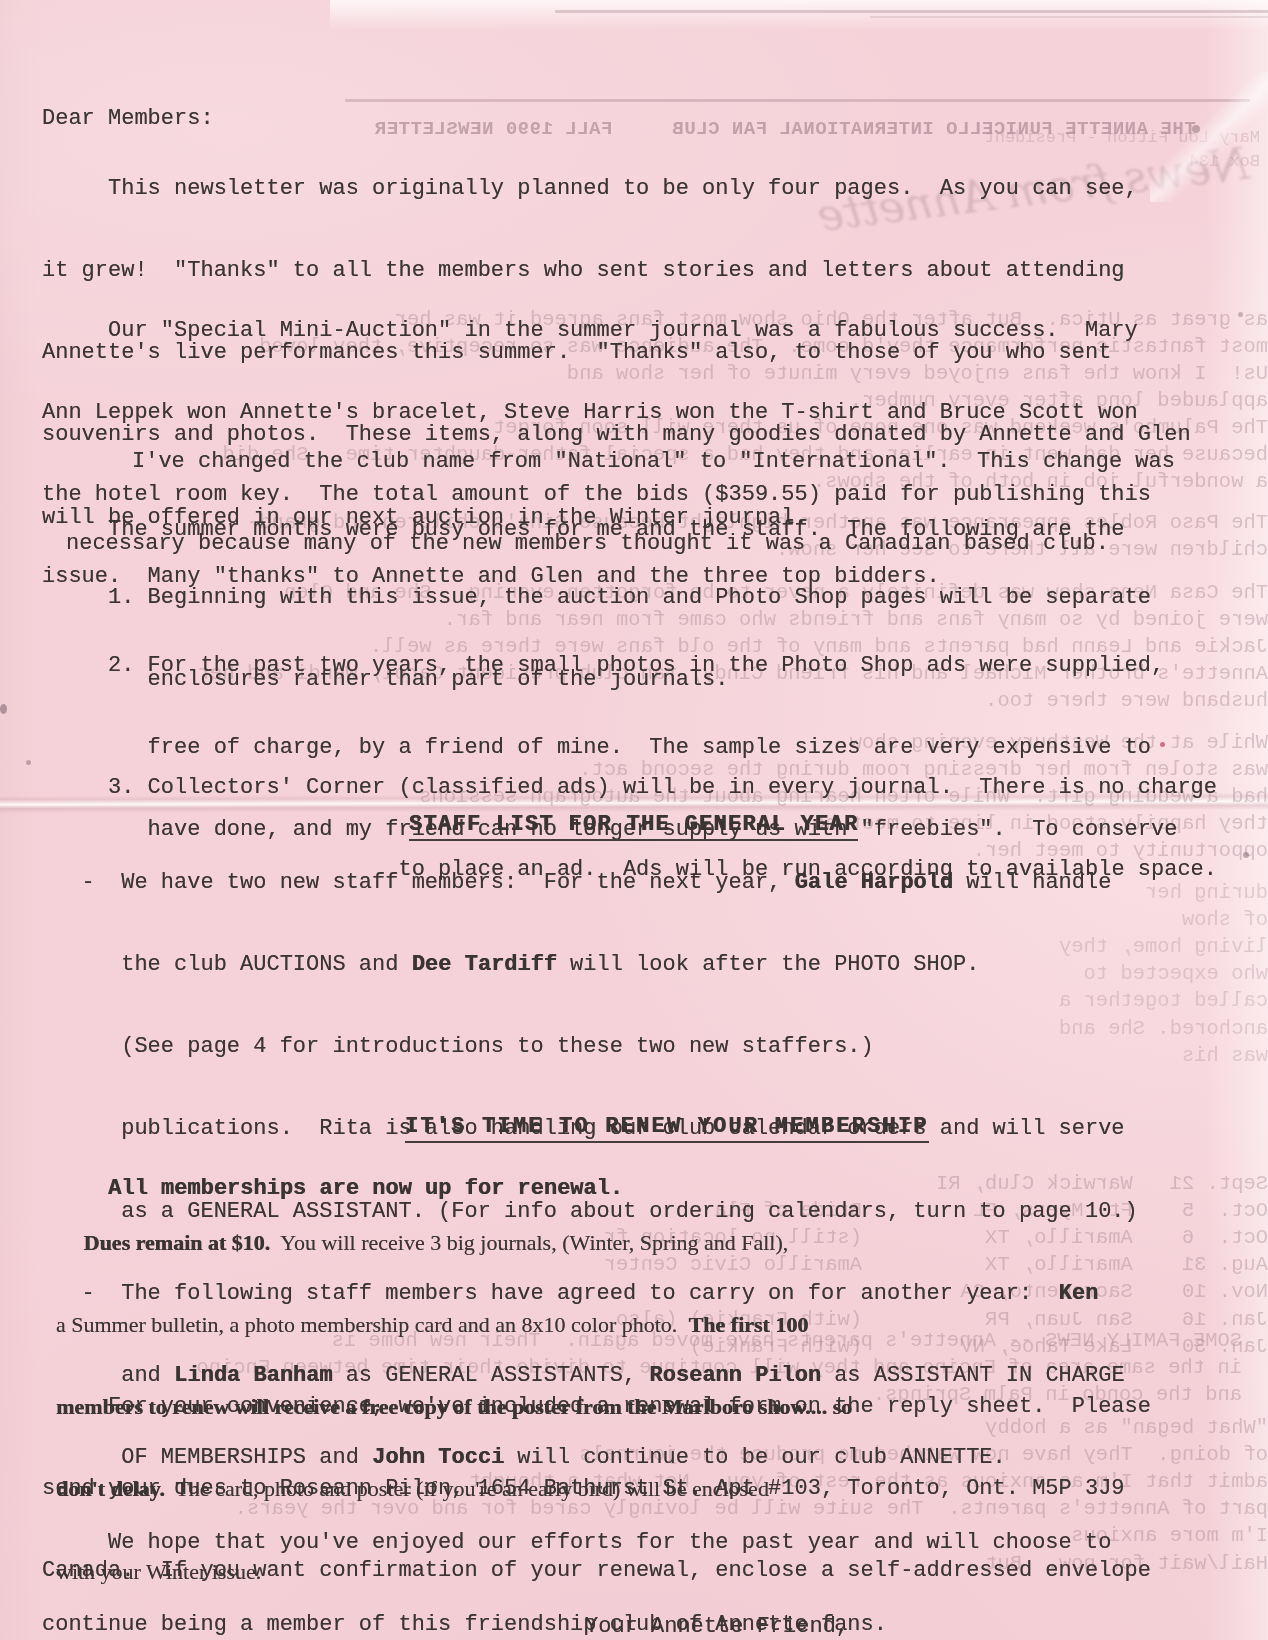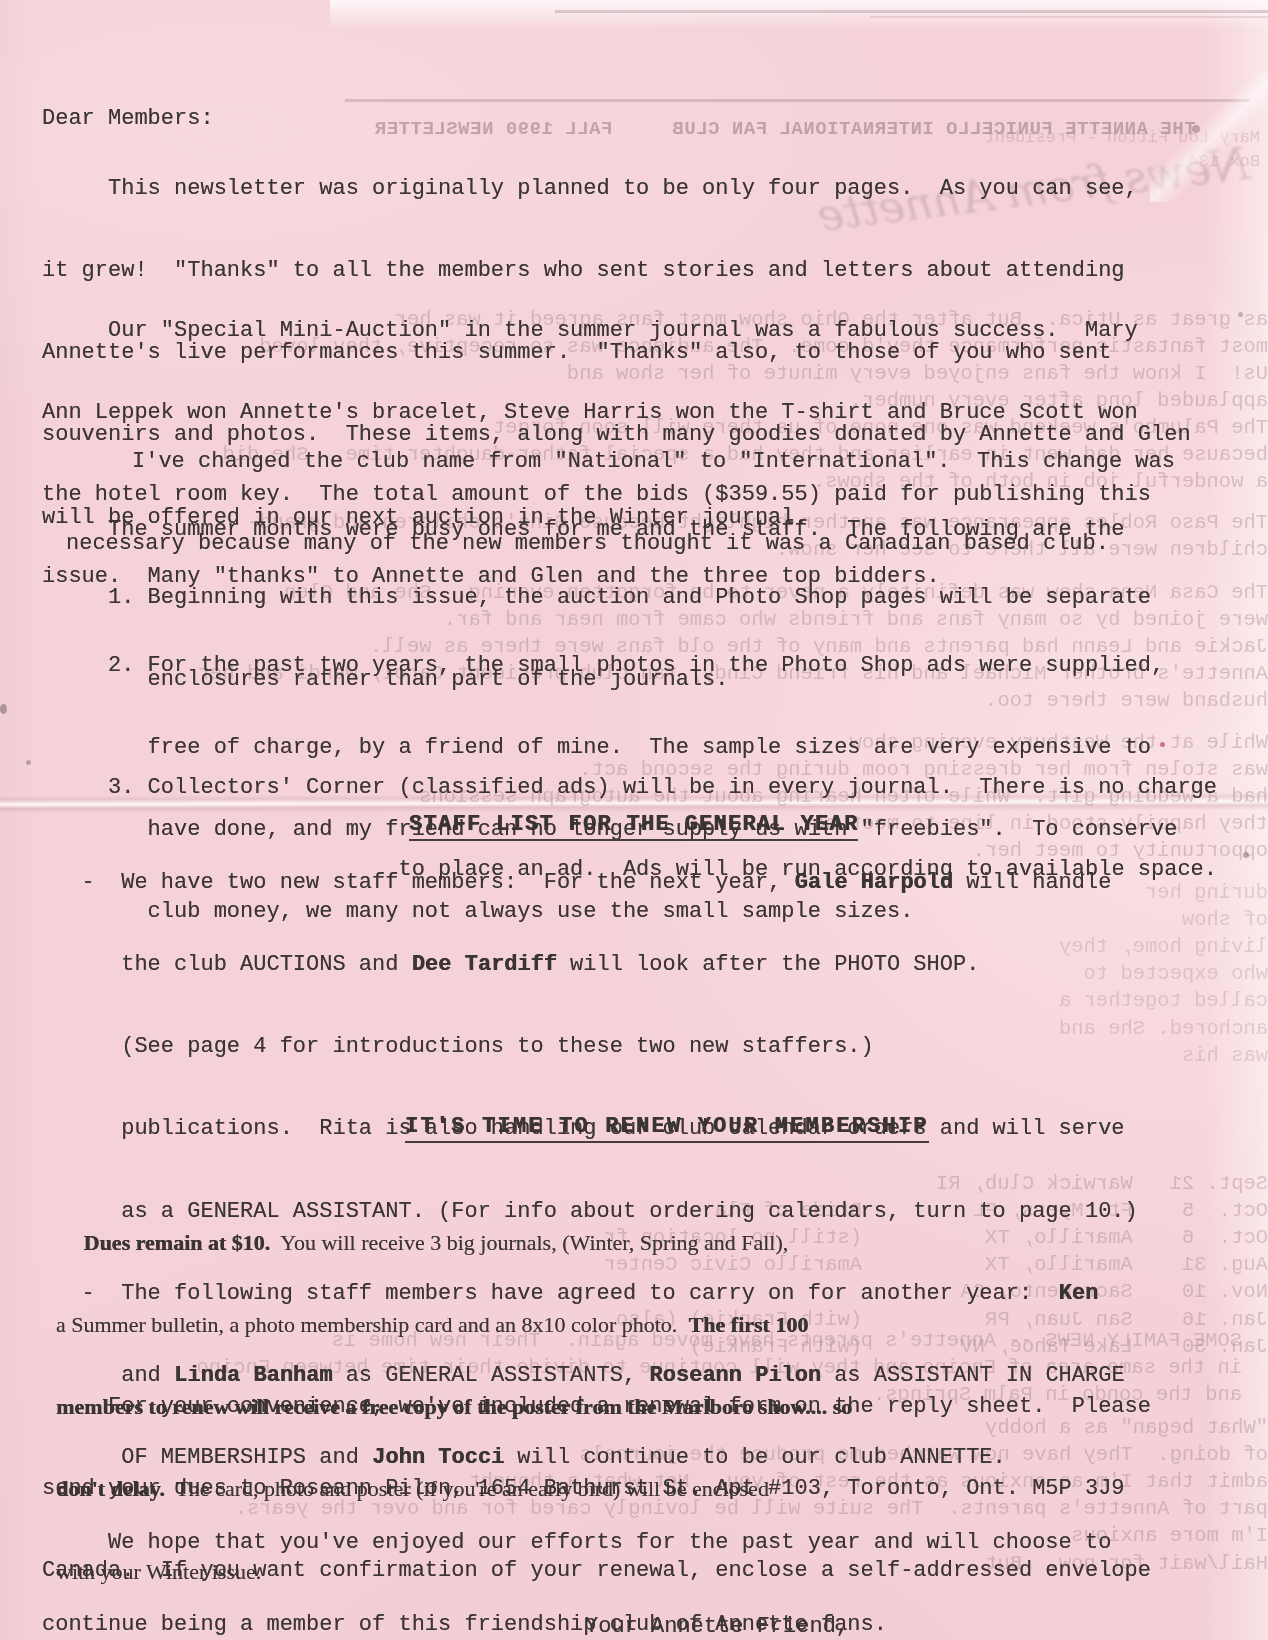--- a/index.html
+++ b/index.html
@@ -128,21 +128,20 @@
 
   <div class="block" style="top:529px;left:42px;">
     <div class="ln">     1. Beginning with this issue, the auction and Photo Shop pages will be separate</div>
     <div class="ln">        enclosures rather than part of the journals.</div>
   </div>
 
   <div class="block" style="top:597px;left:42px;">
     <div class="ln">     2. For the past two years, the small photos in the Photo Shop ads were supplied,</div>
     <div class="ln">        free of charge, by a friend of mine.  The sample sizes are very expensive to</div>
     <div class="ln">        have done, and my friend can no longer supply us with "freebies".  To conserve</div>
-    <div class="ln">        club money, we many not always use the small sample sizes.</div>
   </div>
 
   <div class="block" style="top:719px;left:42px;text-align:right;">
     <div class="ln">     3. Collectors' Corner (classified ads) will be in every journal.  There is no charge</div>
     <div class="ln">        to place an ad.  Ads will be run according to available space.</div>
   </div>
 
   <div class="block" style="top:784px;left:356px;">
     <span class="hd">STAFF LIST FOR THE GENERAL YEAR</span>
   </div>
@@ -155,20 +154,23 @@
     <div class="ln">      as a GENERAL ASSISTANT. (For info about ordering calendars, turn to page 10.)</div>
     <div class="ln"><span>   -  The following staff members have agreed to carry on for another year:  </span><span class="b">Ken</span></div>
     <div class="ln"><span>      and </span><span class="b">Linda Banham</span><span> as GENERAL ASSISTANTS, </span><span class="b">Roseann Pilon</span><span> as ASSISTANT IN CHARGE</span></div>
     <div class="ln"><span>      OF MEMBERSHIPS and </span><span class="b">John Tocci</span><span> will continue to be our club ANNETTE.</span></div>
   </div>
 
   <div class="block" style="top:1086px;left:352px;">
     <span class="hd hd2">IT'S TIME TO RENEW YOUR MEMBERSHIP</span>
   </div>
 
+  <div class="block" style="top:1120px;left:42px;">
+    <div class="ln"><span>     </span><span class="b">All memberships are now up for renewal.</span></div>
+  </div>
 
   <div class="block" style="top:1174px;left:56px;font-family:Liberation Serif, serif;">
     <div class="ln"><span>     </span><span class="b">Dues remain at $10.</span><span>  You will receive 3 big journals, (Winter, Spring and Fall),</span></div>
     <div class="ln"><span>a Summer bulletin, a photo membership card and an 8x10 color photo.  </span><span class="b">The first 100</span></div>
     <div class="ln b">members to renew will receive a free copy of the poster from the Marlboro show.... so</div>
     <div class="ln"><span class="b">don't delay.</span><span>  The card, photo and poster (if you're an early bird) will be enclosed</span></div>
     <div class="ln">with your Winter issue.</div>
   </div>
 
   <div class="block" style="top:1338px;left:42px;">

